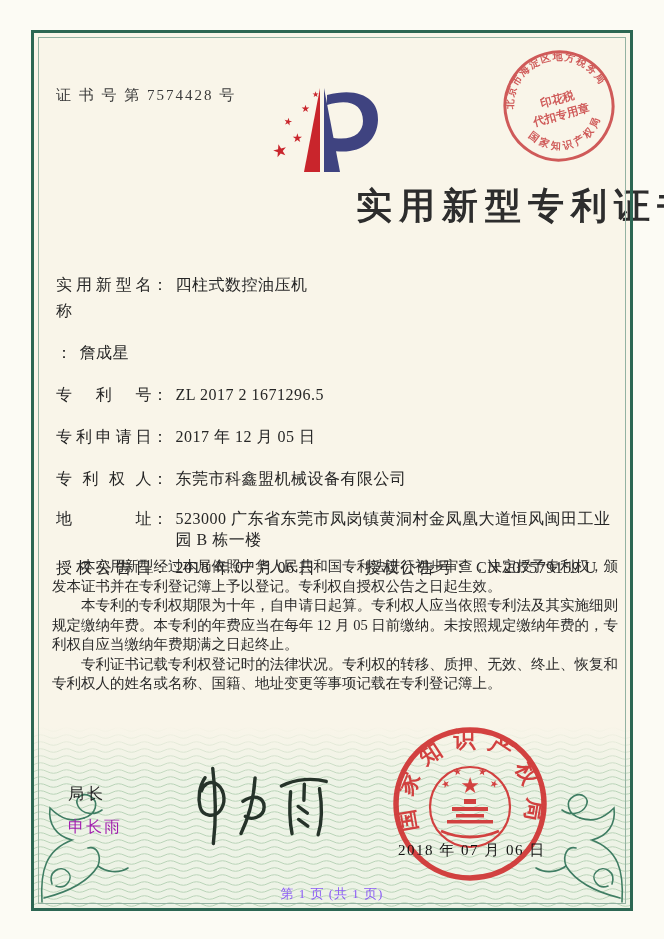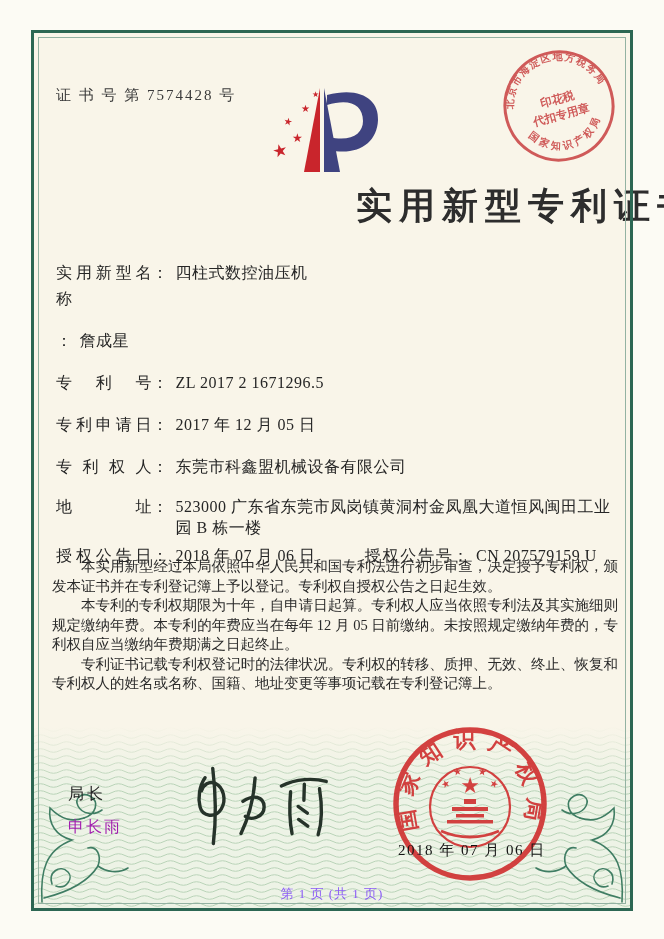--- a/index.html
+++ b/index.html
@@ -13,21 +13,21 @@
   .frame-outer{position:absolute;left:31px;top:30px;right:31px;bottom:28px;border:3px solid #2c6753;pointer-events:none;z-index:6;}
   .frame-inner{position:absolute;left:38px;top:37px;right:38px;bottom:35px;border:1px solid #93b2a2;pointer-events:none;z-index:6;}
 
   .cert-no{position:absolute;left:56px;top:86px;font-size:15px;letter-spacing:2px;color:#3a3a3a;z-index:3;}
   .logo{position:absolute;left:256px;top:82px;z-index:3;}
   .tax-stamp{position:absolute;left:499px;top:46px;z-index:4;opacity:.85;}
 
   .title{position:absolute;left:0;top:182px;width:100%;text-align:right;
     font-size:36px;font-weight:bold;letter-spacing:7px;color:#2d2d2d;z-index:3;padding-left:36px;}
 
-  .fields{position:absolute;left:56px;top:260px;width:562px;font-size:16px;letter-spacing:.5px;z-index:3;}
+  .fields{position:absolute;left:56px;top:272px;width:562px;font-size:16px;letter-spacing:.5px;z-index:3;}
   .frow{display:flex;line-height:26px;margin-bottom:16px;}
   .frow.addr{line-height:21px;margin-bottom:5px;}
   .lbl{display:inline-block;width:96px;text-align:justify;text-align-last:justify;flex:none;}
   .colon{flex:none;}
   .val{margin-left:7px;flex:1;}
   .frow.double{justify-content:flex-start;}
   .grp{display:flex;font-family:Liberation Serif, serif;}
   .grp2{display:flex;margin-left:49px;}
   .grp2 .lbl{width:88px;font-family:Liberation Serif, serif;}
 

